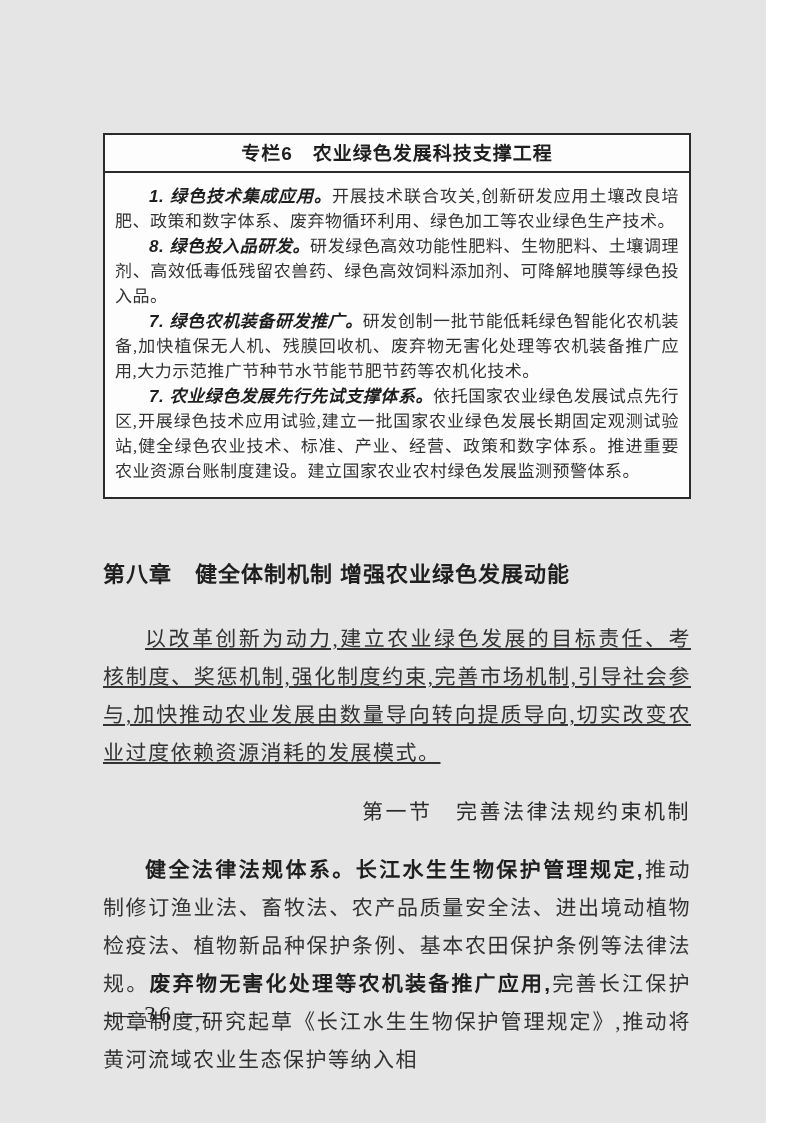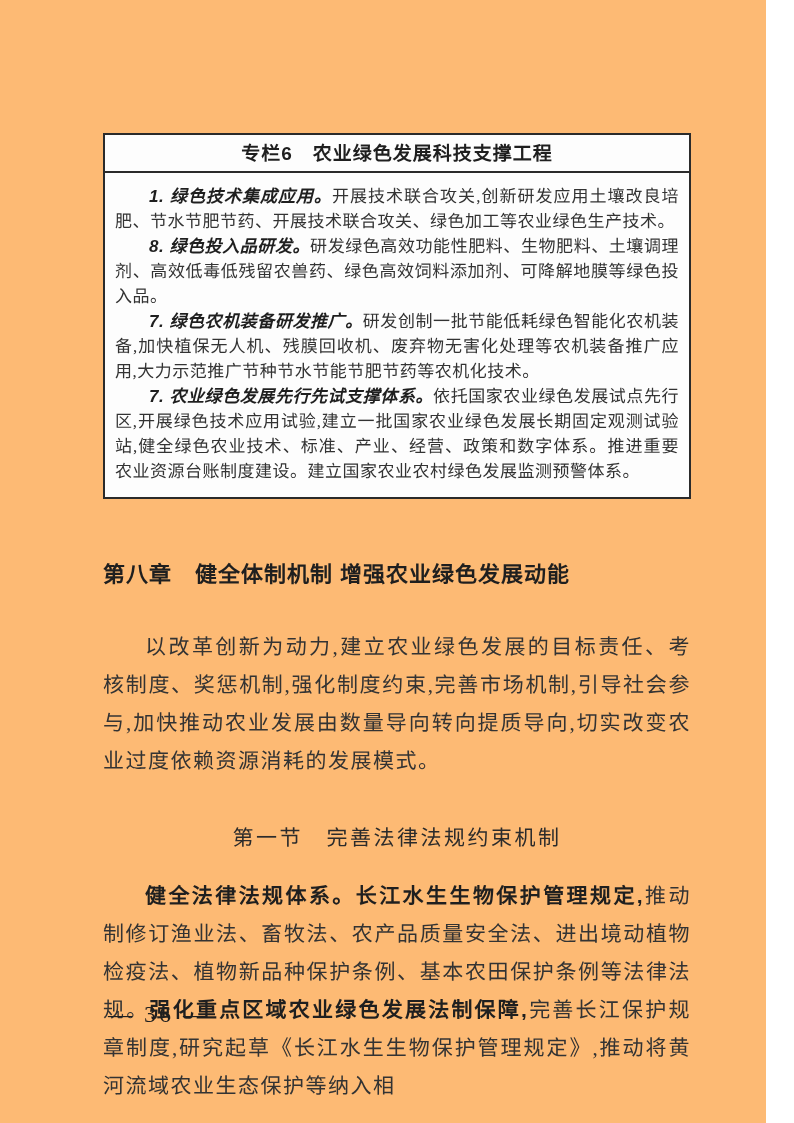--- a/index.html
+++ b/index.html
@@ -1,21 +1,21 @@
 <!DOCTYPE html>
 <html lang="zh-CN"><head>
 <meta charset="utf-8">
 <style>
   html, body { margin: 0; padding: 0; }
   body { background: #ffffff; }
   .page {
     position: relative;
     width: 766px;
     height: 1123px;
-    background: #fdba74;
+    background: #e5e5e5;
     overflow: hidden;
     font-family: "Liberation Serif", "DejaVu Serif", serif;
     color: #262626;
   }
   .content {
     position: absolute;
     left: 103px;
     top: 0;
     width: 588px;
   }
@@ -65,31 +65,31 @@
   
   .para {
     margin: 0;
     font-size: 21px;
     line-height: 38px;
     text-align: justify;
     text-indent: 2em;
     letter-spacing: 1.5px;
     color: #333333;
   }
-  .intro { margin-top: 40px; }
+  .intro { margin-top: 32px; text-decoration: underline; }
   .legal { margin-top: 26px; }
   .bold-run {
     font-family: "Liberation Sans", "DejaVu Sans", sans-serif;
     font-weight: 700;
     color: #1f1f1f;
   }
   
   .section-title {
-    margin: 41px 0 0 0;
-    text-align: center;
+    margin: 23px 0 0 0;
+    text-align: right;
     font-size: 21px;
     font-weight: 400;
     letter-spacing: 2.5px;
     color: #2b2b2b;
   }
   
   .page-number {
     position: absolute;
     left: 108px;
     top: 1001px;
@@ -100,31 +100,31 @@
 </style>
 </head>
 <body>
 
 <div class="page">
   <div class="content">
 
     <div class="callout-box">
       <div class="box-header">专栏6　农业绿色发展科技支撑工程</div>
       <div class="box-body">
-        <p class="box-item"><span class="lead">1. 绿色技术集成应用。</span><span class="text">开展技术联合攻关,创新研发应用土壤改良培肥、节水节肥节药、开展技术联合攻关、绿色加工等农业绿色生产技术。</span></p>
+        <p class="box-item"><span class="lead">1. 绿色技术集成应用。</span><span class="text">开展技术联合攻关,创新研发应用土壤改良培肥、政策和数字体系、废弃物循环利用、绿色加工等农业绿色生产技术。</span></p>
         <p class="box-item"><span class="lead">8. 绿色投入品研发。</span><span class="text">研发绿色高效功能性肥料、生物肥料、土壤调理剂、高效低毒低残留农兽药、绿色高效饲料添加剂、可降解地膜等绿色投入品。</span></p>
         <p class="box-item"><span class="lead">7. 绿色农机装备研发推广。</span><span class="text">研发创制一批节能低耗绿色智能化农机装备,加快植保无人机、残膜回收机、废弃物无害化处理等农机装备推广应用,大力示范推广节种节水节能节肥节药等农机化技术。</span></p>
         <p class="box-item"><span class="lead">7. 农业绿色发展先行先试支撑体系。</span><span class="text">依托国家农业绿色发展试点先行区,开展绿色技术应用试验,建立一批国家农业绿色发展长期固定观测试验站,健全绿色农业技术、标准、产业、经营、政策和数字体系。推进重要农业资源台账制度建设。建立国家农业农村绿色发展监测预警体系。</span></p>
       </div>
     </div>
 
     <h1 class="chapter-title">第八章　健全体制机制 增强农业绿色发展动能</h1>
 
     <p class="para intro">以改革创新为动力,建立农业绿色发展的目标责任、考核制度、奖惩机制,强化制度约束,完善市场机制,引导社会参与,加快推动农业发展由数量导向转向提质导向,切实改变农业过度依赖资源消耗的发展模式。</p>
 
     <h2 class="section-title">第一节　完善法律法规约束机制</h2>
 
-    <p class="para legal"><span class="bold-run">健全法律法规体系。长江水生生物保护管理规定,</span><span class="regular-run">推动制修订渔业法、畜牧法、农产品质量安全法、进出境动植物检疫法、植物新品种保护条例、基本农田保护条例等法律法规。</span><span class="bold-run">强化重点区域农业绿色发展法制保障,</span><span class="regular-run">完善长江保护规章制度,研究起草《长江水生生物保护管理规定》,推动将黄河流域农业生态保护等纳入相</span></p>
+    <p class="para legal"><span class="bold-run">健全法律法规体系。长江水生生物保护管理规定,</span><span class="regular-run">推动制修订渔业法、畜牧法、农产品质量安全法、进出境动植物检疫法、植物新品种保护条例、基本农田保护条例等法律法规。</span><span class="bold-run">废弃物无害化处理等农机装备推广应用,</span><span class="regular-run">完善长江保护规章制度,研究起草《长江水生生物保护管理规定》,推动将黄河流域农业生态保护等纳入相</span></p>
 
   </div>
 
   <div class="page-number">— 36 —</div>
 </div>
 
 </body></html>

